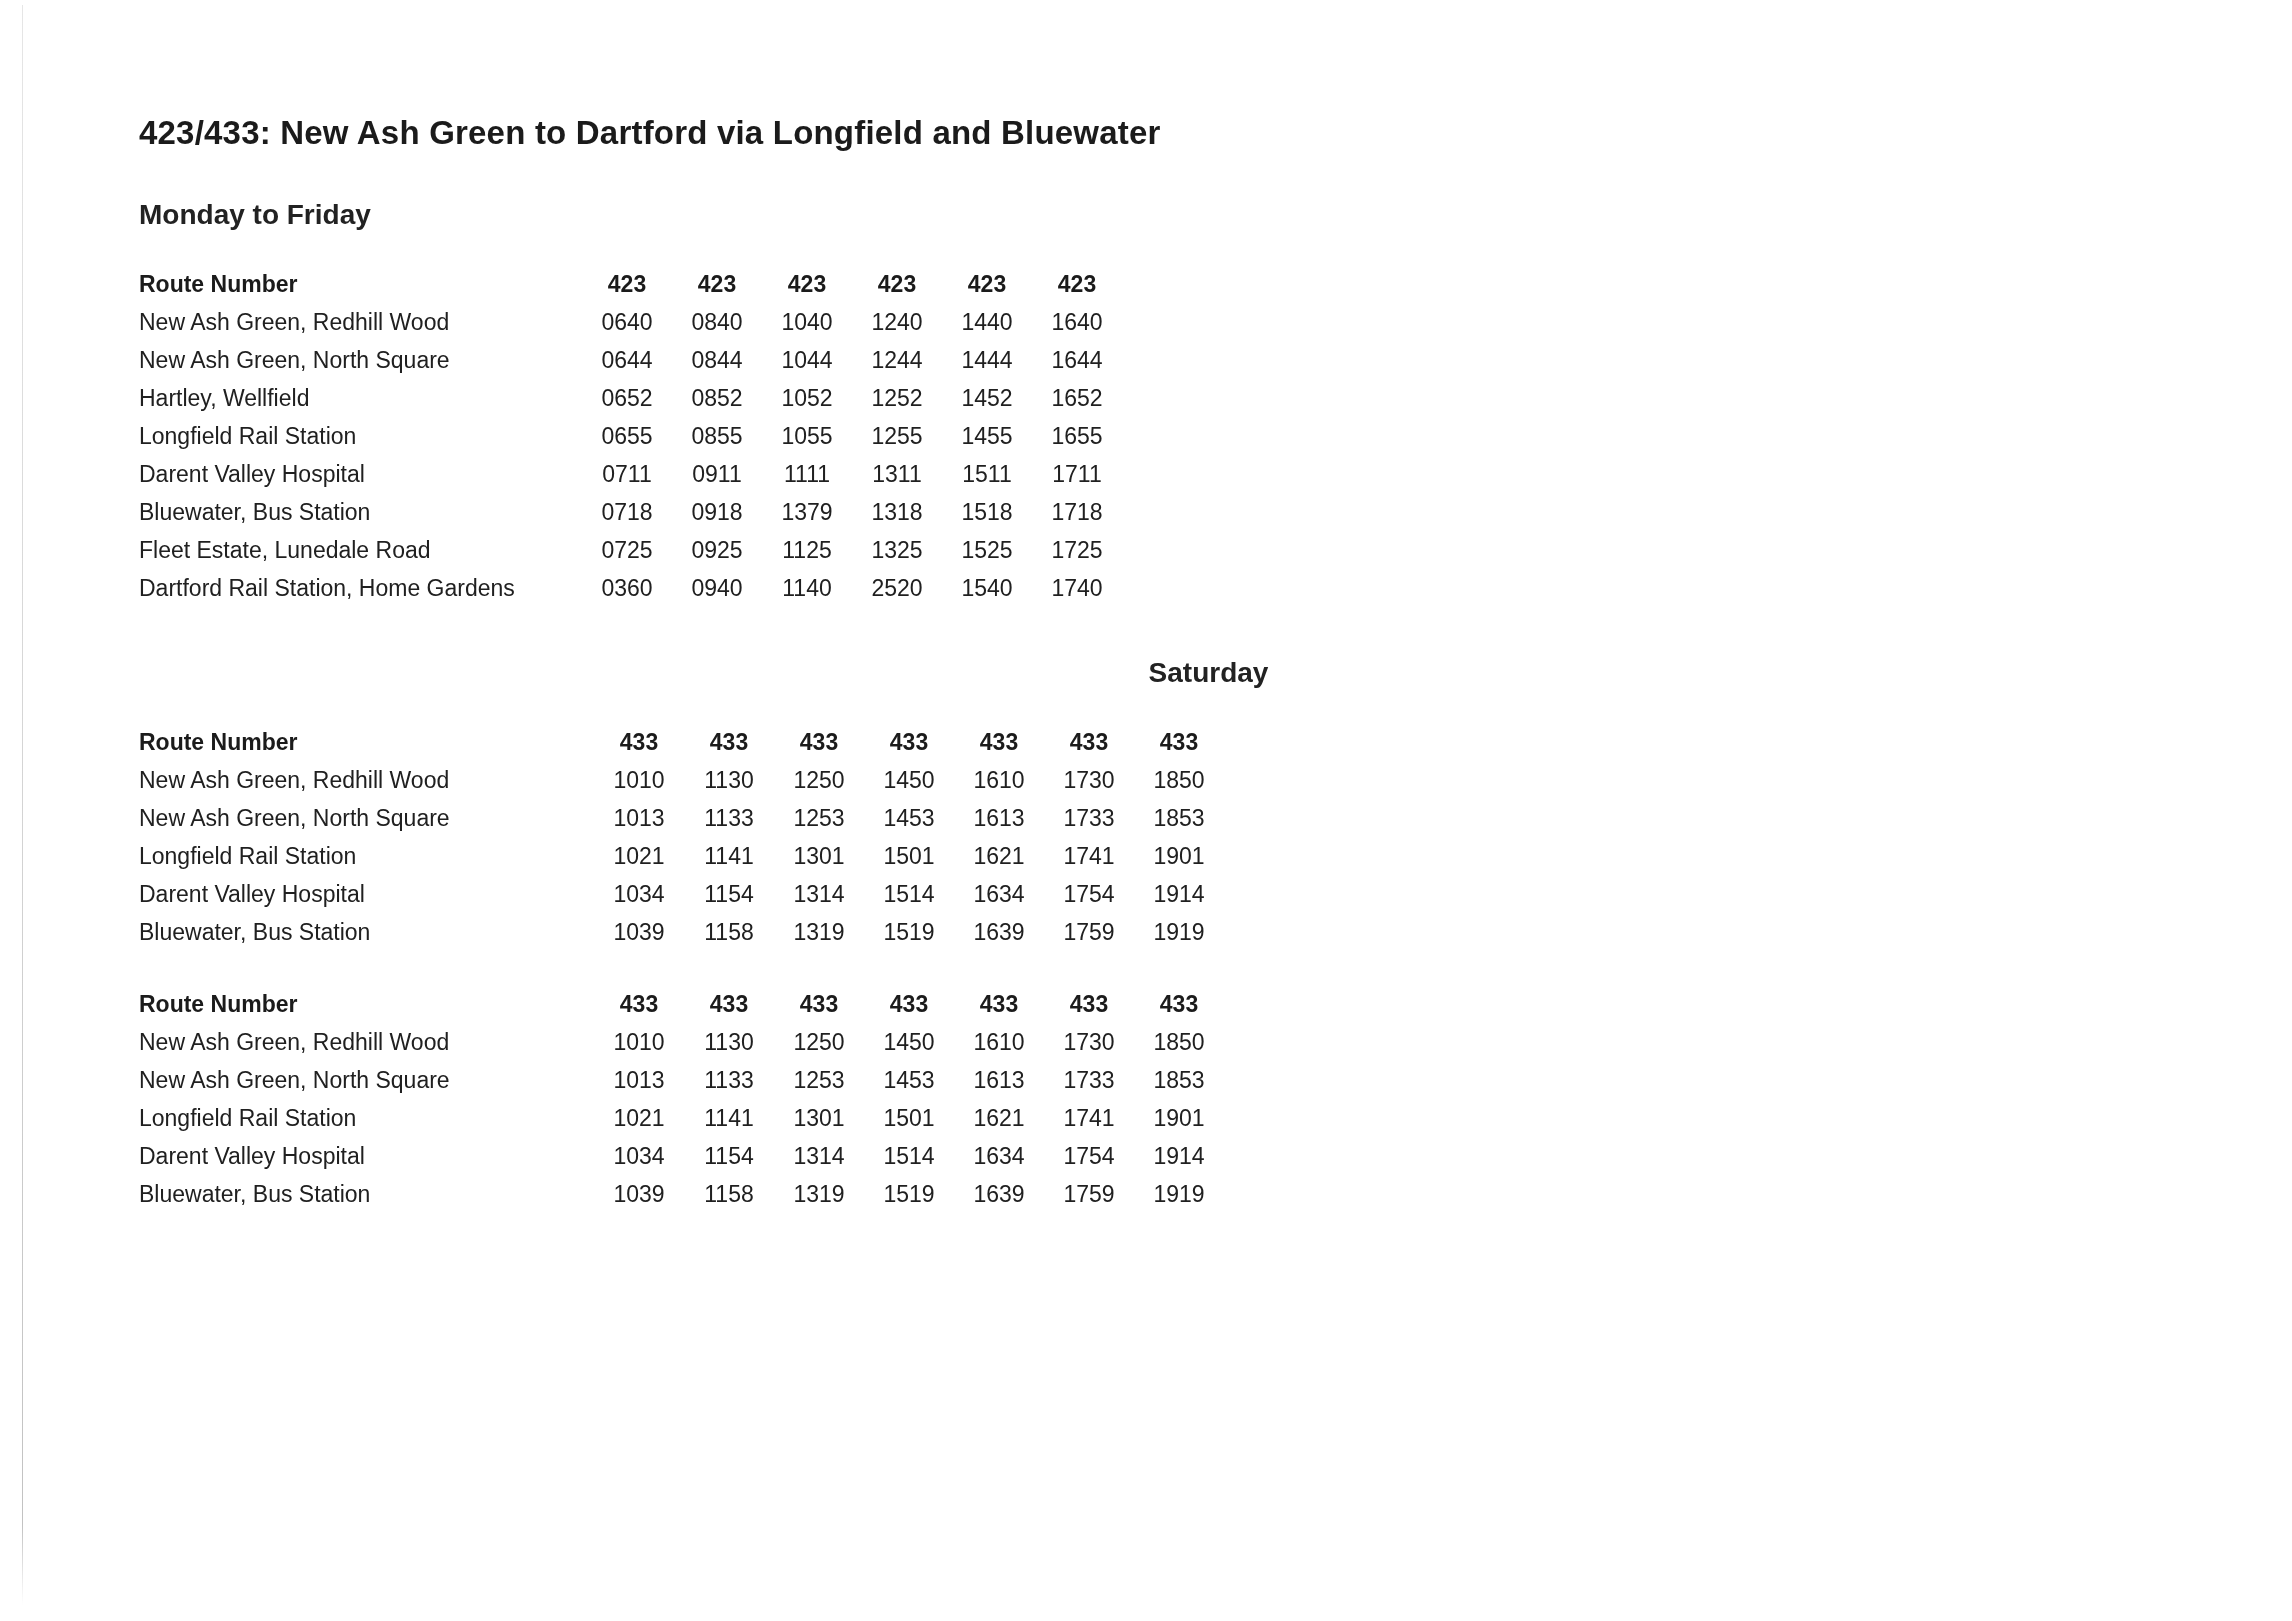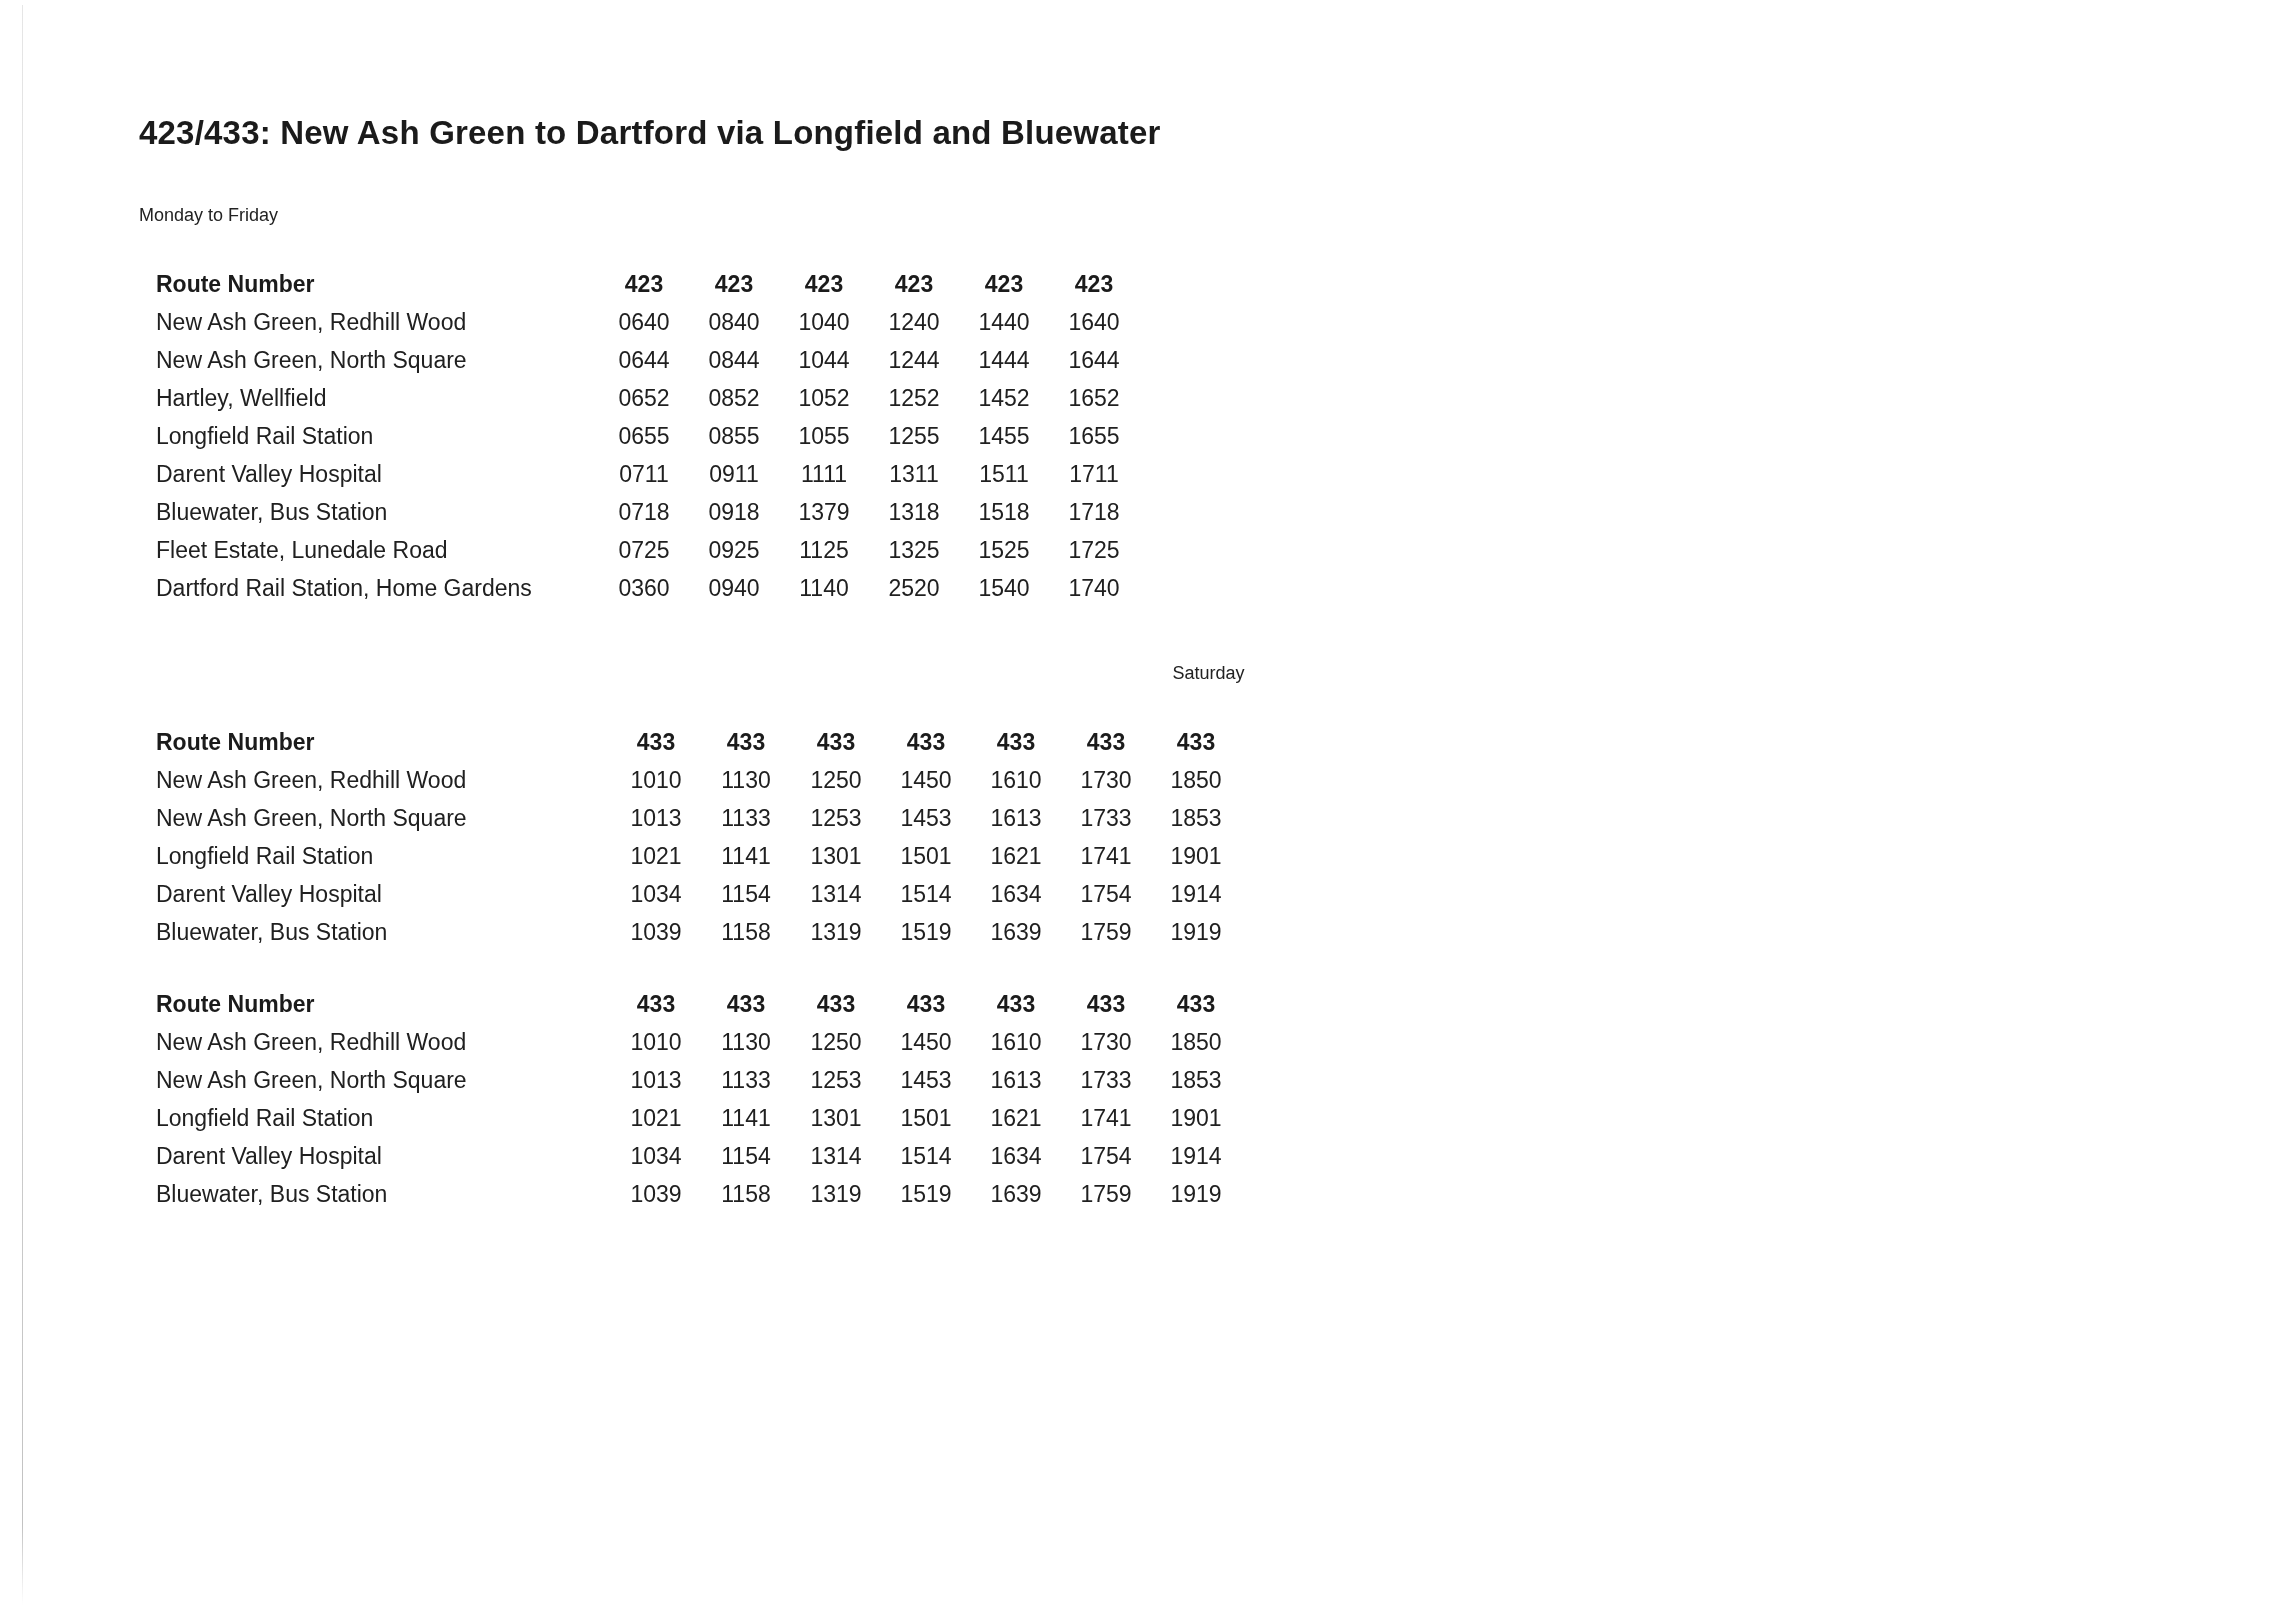--- a/index.html
+++ b/index.html
@@ -29,36 +29,35 @@
   }
   h1.title {
     margin: 0;
     font-size: 33px;
     line-height: 39px;
     font-weight: 700;
     color: #1b1b1b;
     letter-spacing: 0.2px;
   }
   .day-label {
-    font-size: 18px;
+    font-size: 28px;
     line-height: 32px;
     margin-top: 47px;
     color: #222222;
-    font-weight: 400;
+    font-weight: 700;
   }
   .section-later .day-label {
     margin-top: 50px;
     text-align: center;
   }
   table.tt {
     border-collapse: collapse;
     table-layout: fixed;
     margin-top: 34px;
     border: none;
-    margin-left: 17px;
   }
   table.tt th, table.tt td {
     font-size: 23px;
     height: 38px;
     padding: 0;
     text-align: center;
     vertical-align: middle;
     border: none;
     white-space: nowrap;
     color: #202020;

